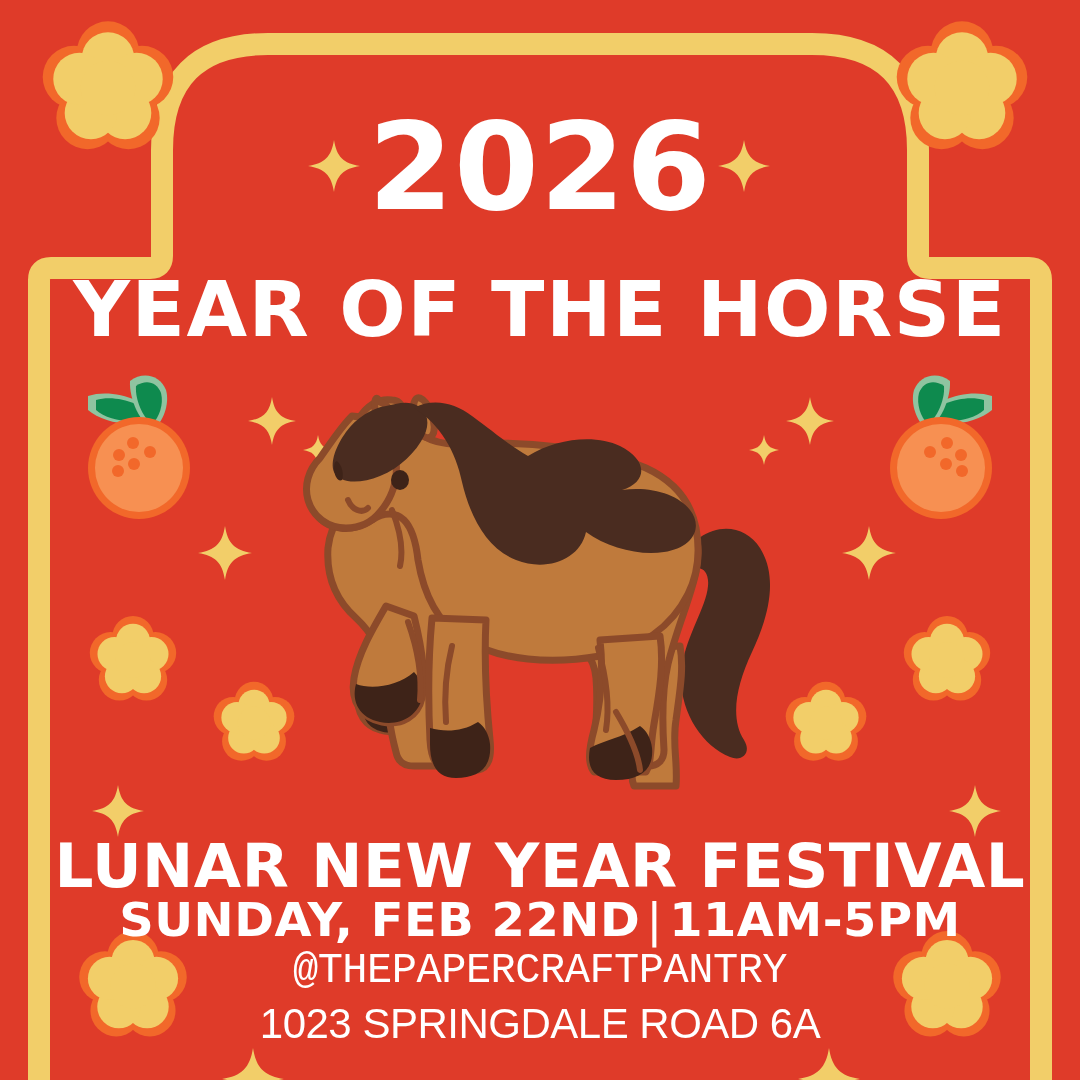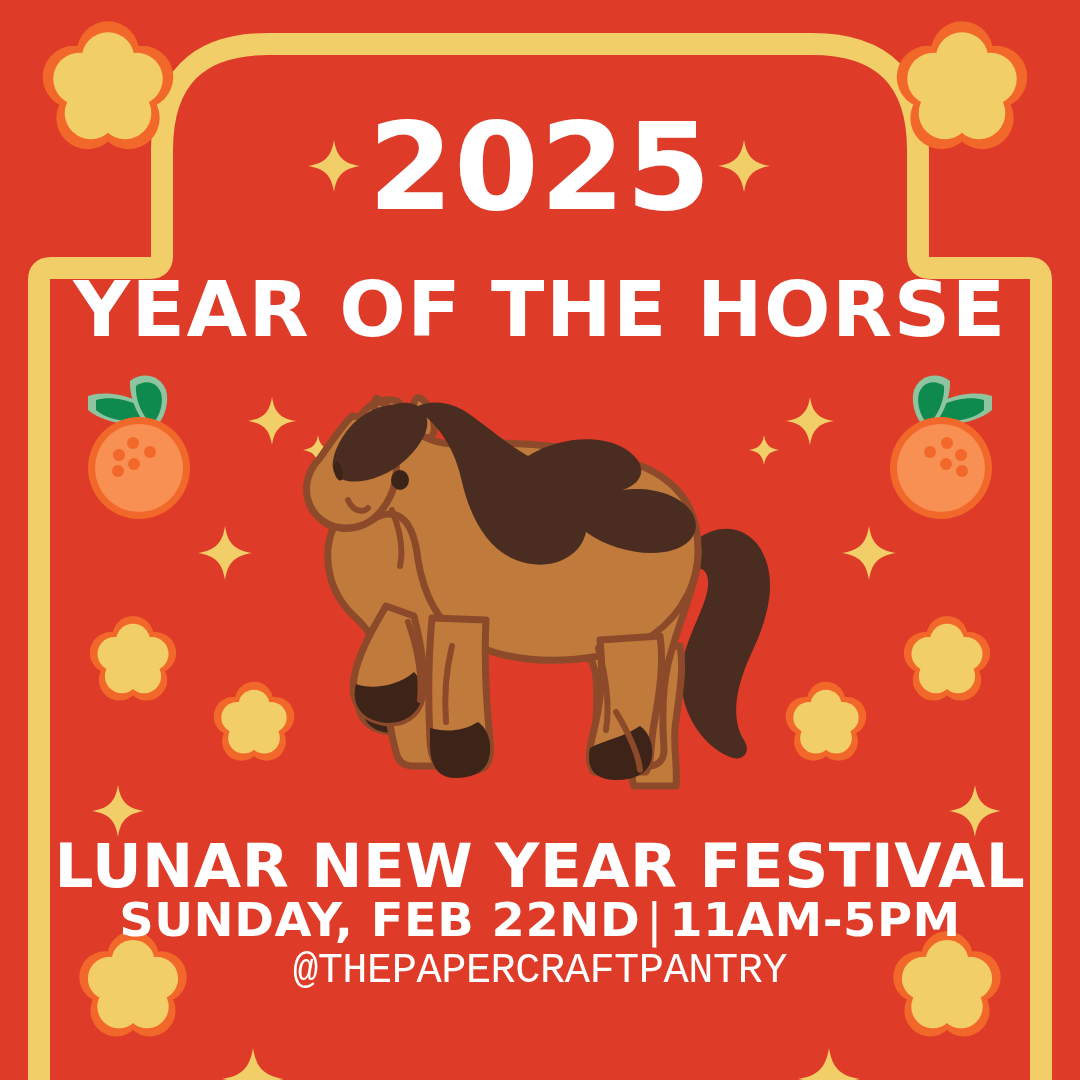--- a/index.html
+++ b/index.html
@@ -224,32 +224,33 @@
       <g fill="#F2682A">
         <circle cx="133" cy="443" r="6"></circle>
         <circle cx="150" cy="452" r="6"></circle>
         <circle cx="119" cy="455" r="6"></circle>
         <circle cx="134" cy="464" r="6"></circle>
         <circle cx="118" cy="471" r="6"></circle>
       </g>
     </g>
   </svg>
 
-  <div class="txt" id="year-title">2025</div>
+  <div class="txt" id="year-title">2026</div>
 
   <div class="txt" id="headline">YEAR OF THE HORSE</div>
 
   <div class="txt" id="festival-name">LUNAR NEW YEAR FESTIVAL</div>
 
   <div class="txt" id="datetime-line">
     <span>SUNDAY, FEB 22ND</span><span class="sep">|</span><span>11AM-5PM</span>
   </div>
 
   <div class="txt" id="handle-line">@THEPAPERCRAFTPANTRY</div>
 
+  <div class="txt" id="address-line">1023 SPRINGDALE ROAD 6A</div>
 
   <svg id="art-layer" viewBox="0 0 1080 1080" xmlns="http://www.w3.org/2000/svg">
     <g>
 
       <path d="M 676,566
                C 700,520 742,520 760,548
                C 779,578 768,618 752,652
                C 736,686 730,718 744,740
                C 752,753 742,762 730,757
                C 700,745 676,706 682,666

